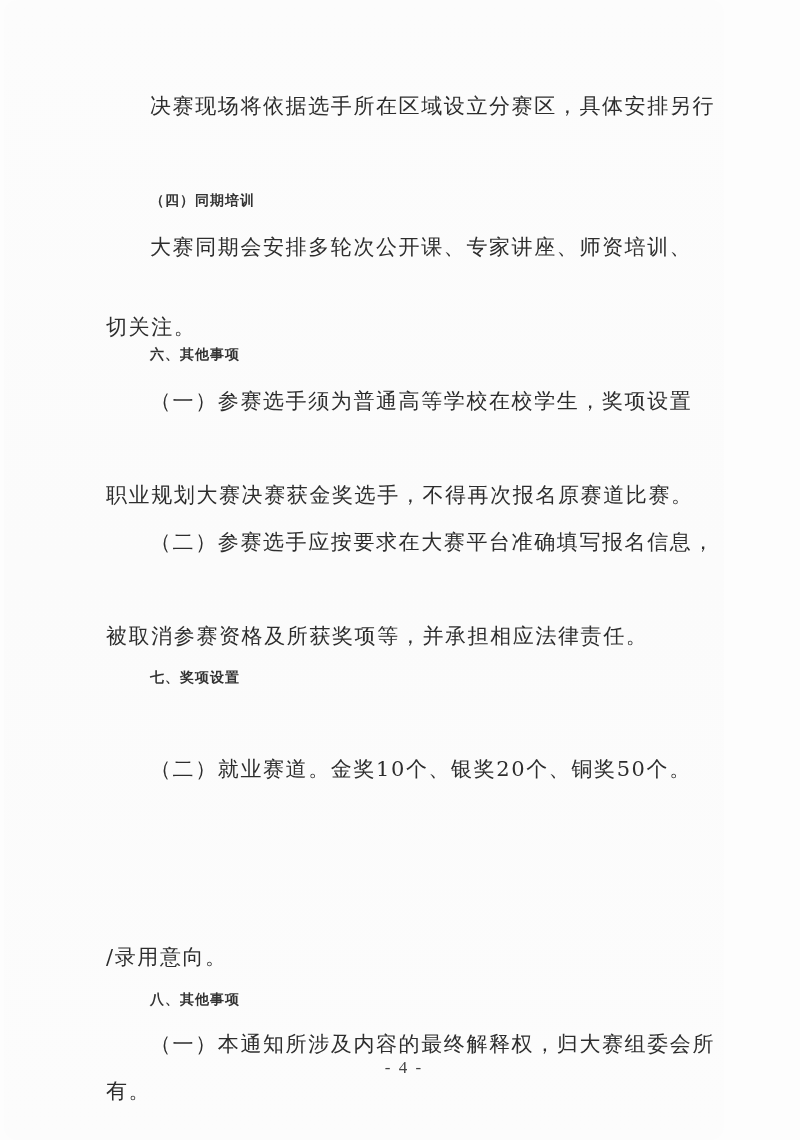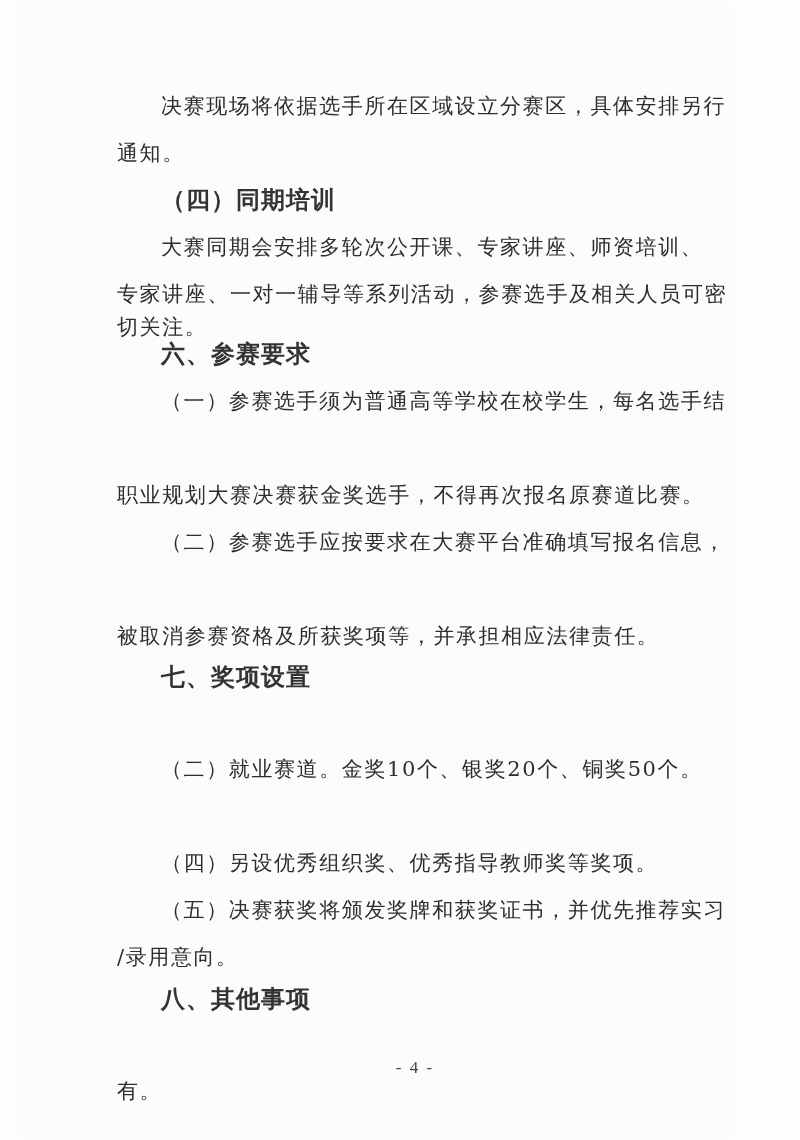--- a/index.html
+++ b/index.html
@@ -10,21 +10,21 @@
       width: 800px;
       height: 1140px;
       background: #fdfdfd;
       position: relative;
       overflow: hidden;
       font-family: "DejaVu Serif", "Liberation Serif", serif;
       color: #2b2b2b;
     }
     .page {
       position: absolute;
-      left: 15px;
+      left: 4px;
       top: 0;
       width: 720px;
       height: 1140px;
       background: linear-gradient(180deg, #fcfcfc 0%, #fbfbfb 50%, #fcfcfc 100%);
       border-radius: 13px;
     }
     .line {
       position: absolute;
       left: 102px;
       width: 592px;
@@ -34,21 +34,21 @@
       white-space: nowrap;
       color: #2d2d2d;
     }
     .indent {
       left: 146px;
       width: 548px;
     }
     .heading {
       font-family: "DejaVu Sans", "Liberation Sans", sans-serif;
       font-weight: bold;
-      font-size: 24px;
+      font-size: 14px;
       letter-spacing: 1px;
       color: #333333;
     }
     .page-number {
       position: absolute;
       left: 0;
       width: 800px;
       top: 1058px;
       text-align: center;
       font-family: "Liberation Serif", "DejaVu Serif", serif;
@@ -56,40 +56,37 @@
       color: #444444;
       letter-spacing: 2px;
     }
   </style>
 </head>
 <body>
 
 <div class="page">
 
   <div class="line indent" style="top:92px">决赛现场将依据选手所在区域设立分赛区，具体安排另行</div>
-  <div class="line" style="top:139px">通知。</div>
 
   <div class="line indent heading" style="top:186px">（四）同期培训</div>
 
   <div class="line indent" style="top:233px">大赛同期会安排多轮次公开课、专家讲座、师资培训、</div>
-  <div class="line" style="top:280px">专家讲座、一对一辅导等系列活动，参赛选手及相关人员可密</div>
   <div class="line" style="top:313px">切关注。</div>
 
-  <div class="line indent heading" style="top:340px">六、参赛要求</div>
+  <div class="line indent heading" style="top:340px">六、其他事项</div>
 
-  <div class="line indent" style="top:387px">（一）参赛选手须为普通高等学校在校学生，每名选手结</div>
+  <div class="line indent" style="top:387px">（一）参赛选手须为普通高等学校在校学生，奖项设置</div>
   <div class="line indent" style="top:528px">（二）参赛选手应按要求在大赛平台准确填写报名信息，</div>
   <div class="line" style="top:481px">职业规划大赛决赛获金奖选手，不得再次报名原赛道比赛。</div>
   <div class="line" style="top:622px">被取消参赛资格及所获奖项等，并承担相应法律责任。</div>
 
   <div class="line indent heading" style="top:663px">七、奖项设置</div>
 
   <div class="line indent" style="top:755px">（二）就业赛道。金奖10个、银奖20个、铜奖50个。</div>
-  <div class="line indent" style="top:849px">（四）另设优秀组织奖、优秀指导教师奖等奖项。</div>
-  <div class="line indent" style="top:896px">（五）决赛获奖将颁发奖牌和获奖证书，并优先推荐实习</div>
   <div class="line indent heading" style="top:985px">八、其他事项</div>
 
   <div class="line" style="top:943px">/录用意向。</div>
 
+  <div class="line indent" style="top:1030px">（一）本通知所涉及内容的最终解释权，归大赛组委会所</div>
   <div class="line" style="top:1077px">有。</div>
 
   <div class="page-number">- 4 -</div>
 </div>
 
 </body></html>

